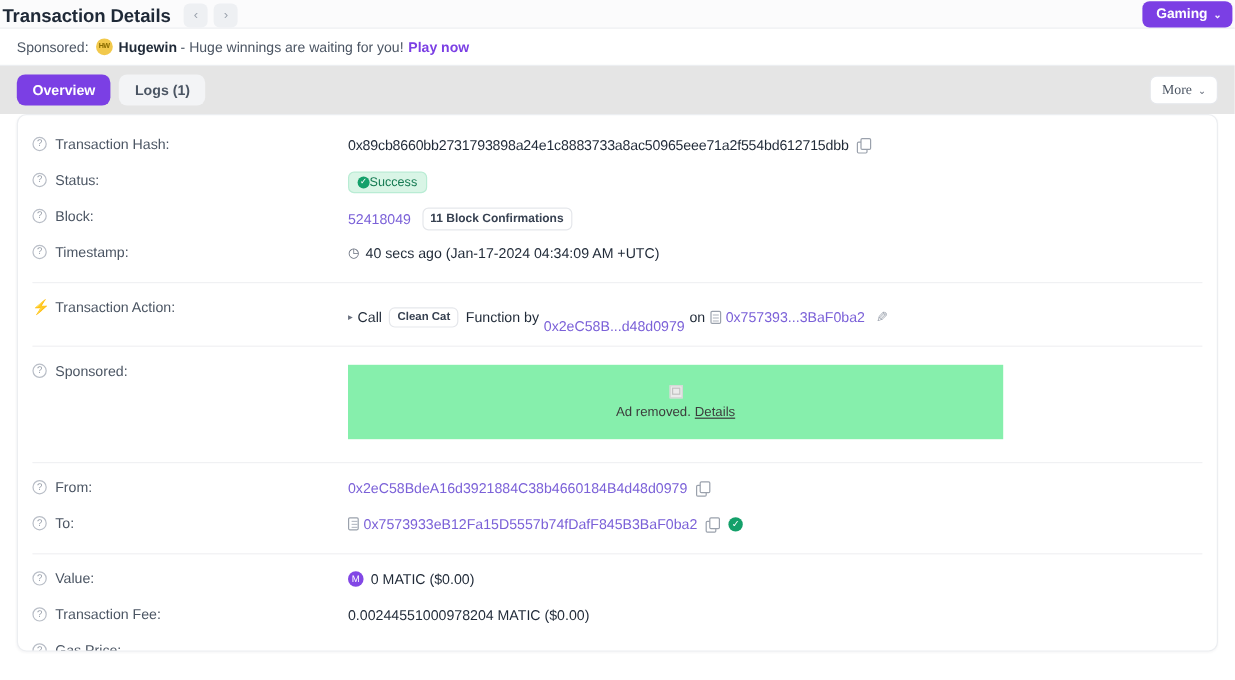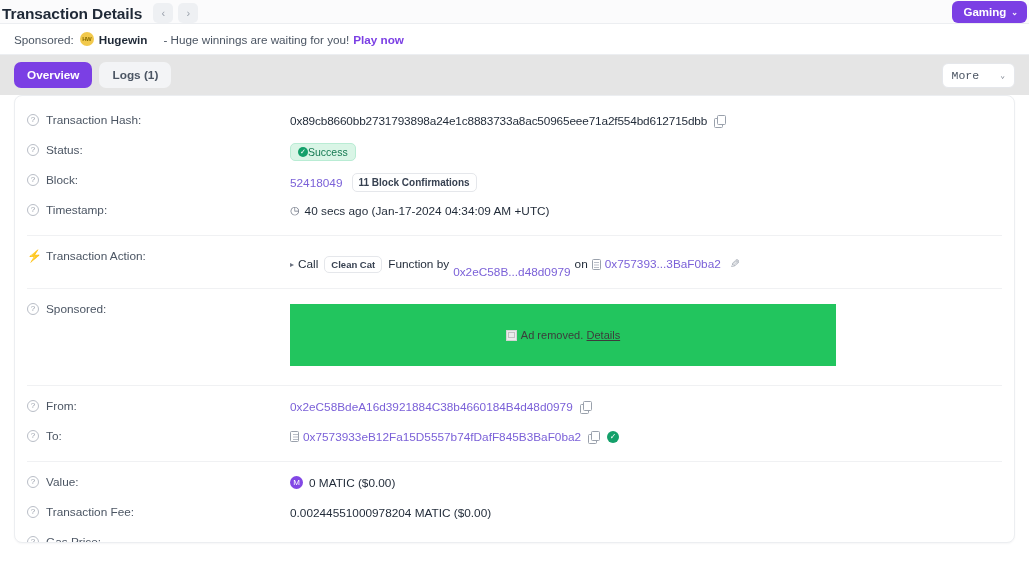--- a/index.html
+++ b/index.html
@@ -57,21 +57,21 @@
   .sp-label { color: #4b5563; }
   .sp-logo {
     width: 14px; height: 14px; border-radius: 50%;
     background: #f2c94c;
     display: inline-flex; align-items:center; justify-content:center;
     margin: 0 5px 0 6px;
     font-size: 6px; font-weight: bold; color: #8a6d00;
     letter-spacing: -0.5px;
   }
   .sp-brand { font-weight: bold; color: #1f2937; }
-  .sp-text { color: #4b5563; margin-left: 16px; }
+  .sp-text { color: #4b5563; margin-left: 3px; }
   .sp-cta { color: #7b3fe4; font-weight: bold; margin-left: 4px; text-decoration: none; }
 
   
   .tabs-row {
     height: 40px;
     display: flex; align-items: center;
     padding: 0 14px;
     background: #e5e5e5;
   }
   .tab {
@@ -80,23 +80,23 @@
     cursor: pointer; border: none;
     font-family: "Liberation Sans", sans-serif;
   }
   .tab.active { background: #7b3fe4; color: #fff; }
   .tab.idle { background: #f3f4f6; color: #4b5563; margin-left: 7px; }
   .tabs-spacer { flex: 1; }
   .more-btn {
     font-size: 11.5px; color: #4b5563;
     background: #fff; border: 1px solid #e5e7eb;
     border-radius: 6px; padding: 5px 9px;
-    display: flex; align-items: center; gap: 21px;
+    display: flex; align-items: center; gap: 5px;
     cursor: pointer;
-    font-family: Liberation Mono, monospace;
+    font-family: Liberation Serif, serif;
   }
   .more-btn .caret { color: #6b7280; }
 
   
   .card {
     margin: 0 14px;
     background: #fff;
     border: 1px solid #eceef1;
     border-radius: 8px;
     box-shadow: 0 1px 2px rgba(16,24,40,.04);
@@ -203,22 +203,22 @@
   .matic-icon {
     width: 13px; height: 13px; border-radius: 50%;
     background: #8247e5; color: #fff;
     font-size: 8px; line-height: 13px; text-align: center;
     display: inline-block; margin-right: 6px;
   }
 
   
   .ad-box {
     width: 546px; height: 62px;
-    background: #22c55e;
-    display: flex; flex-direction: row;
+    background: #86efac;
+    display: flex; flex-direction: column;
     align-items: center; justify-content: center;
     gap: 4px; margin-top: 2px;
   }
   .ad-img-ph {
     width: 11px; height: 11px;
     border: 1px solid #d4d4d4; background: #ebebeb;
     display:flex; align-items:center; justify-content:center;
   }
   .ad-img-ph::after {
     content:""; width:5px; height:4px;

